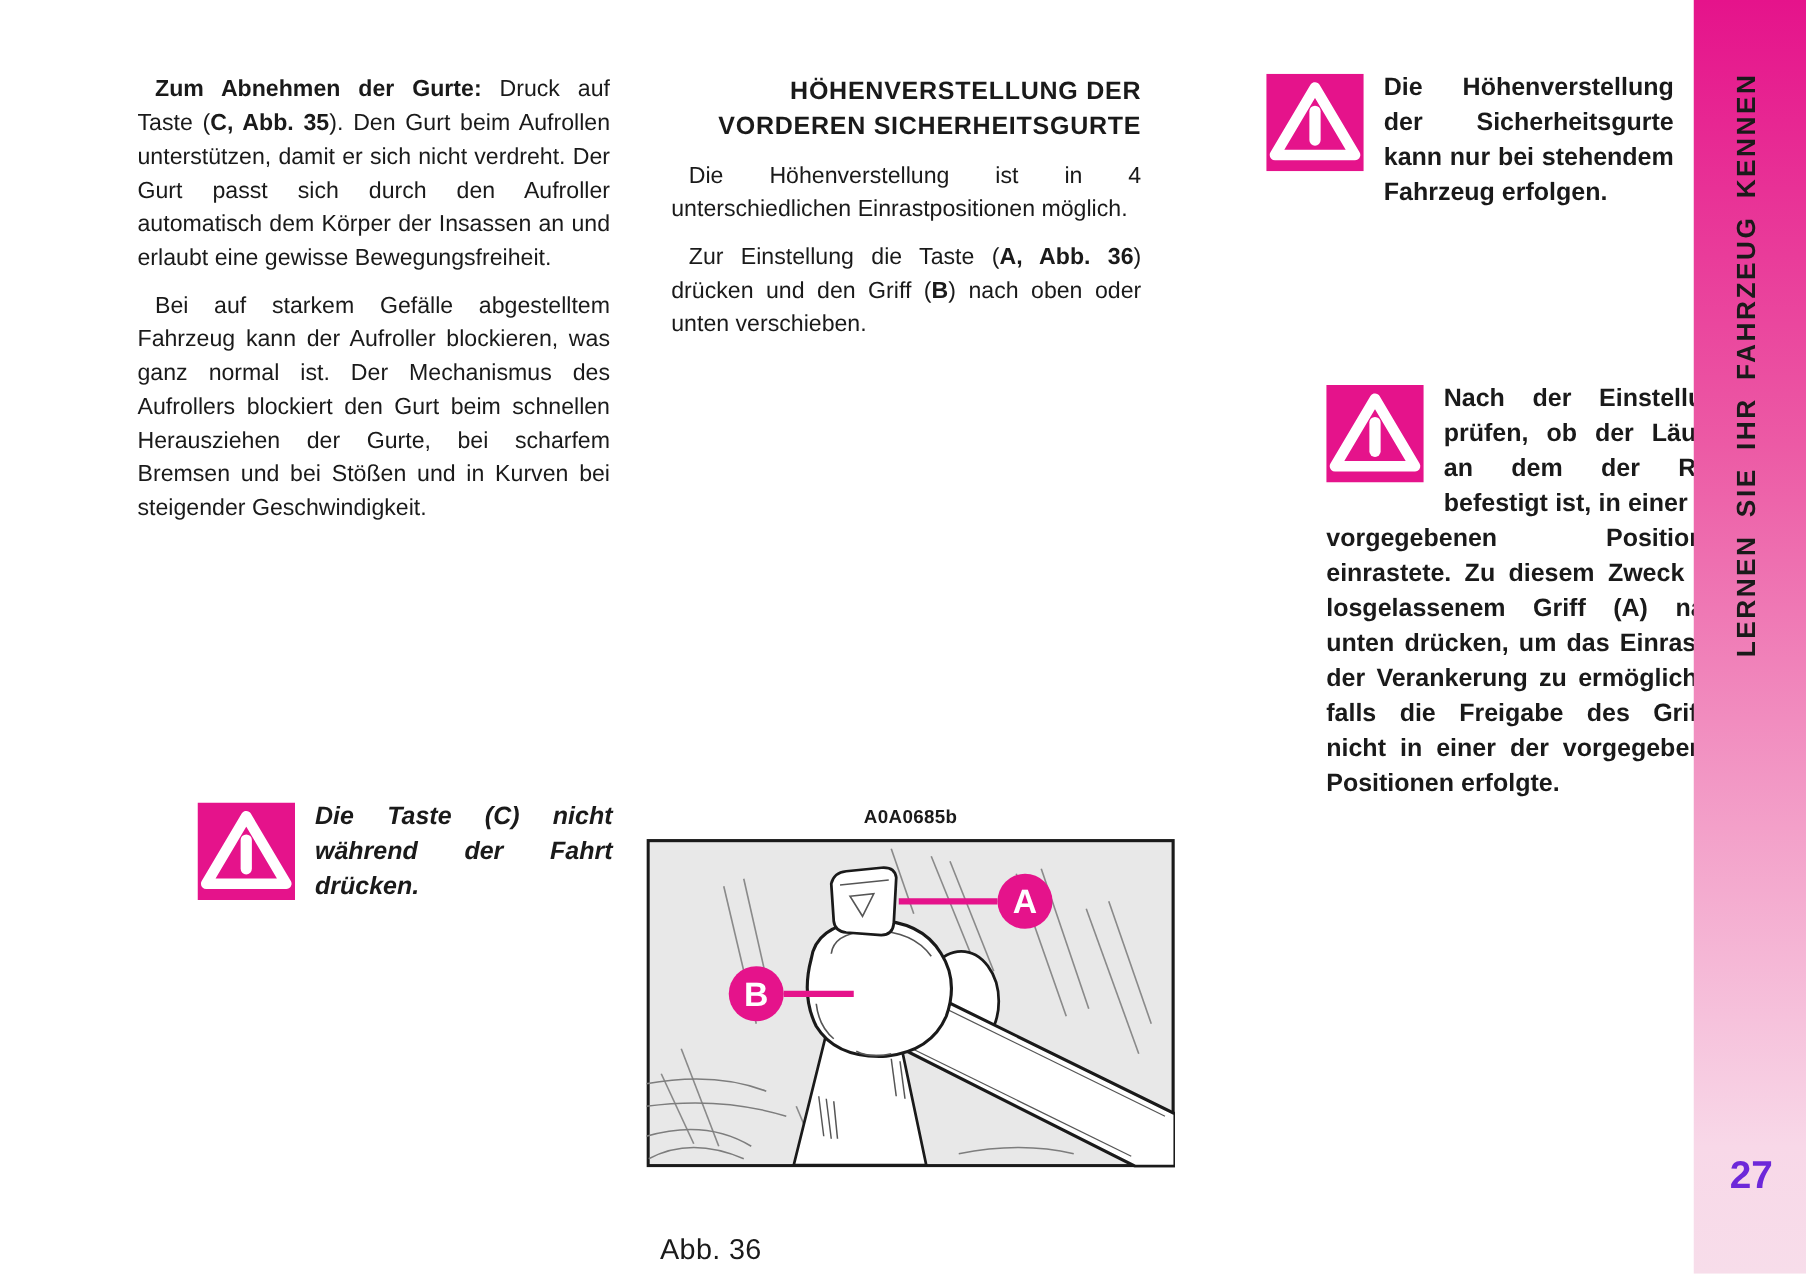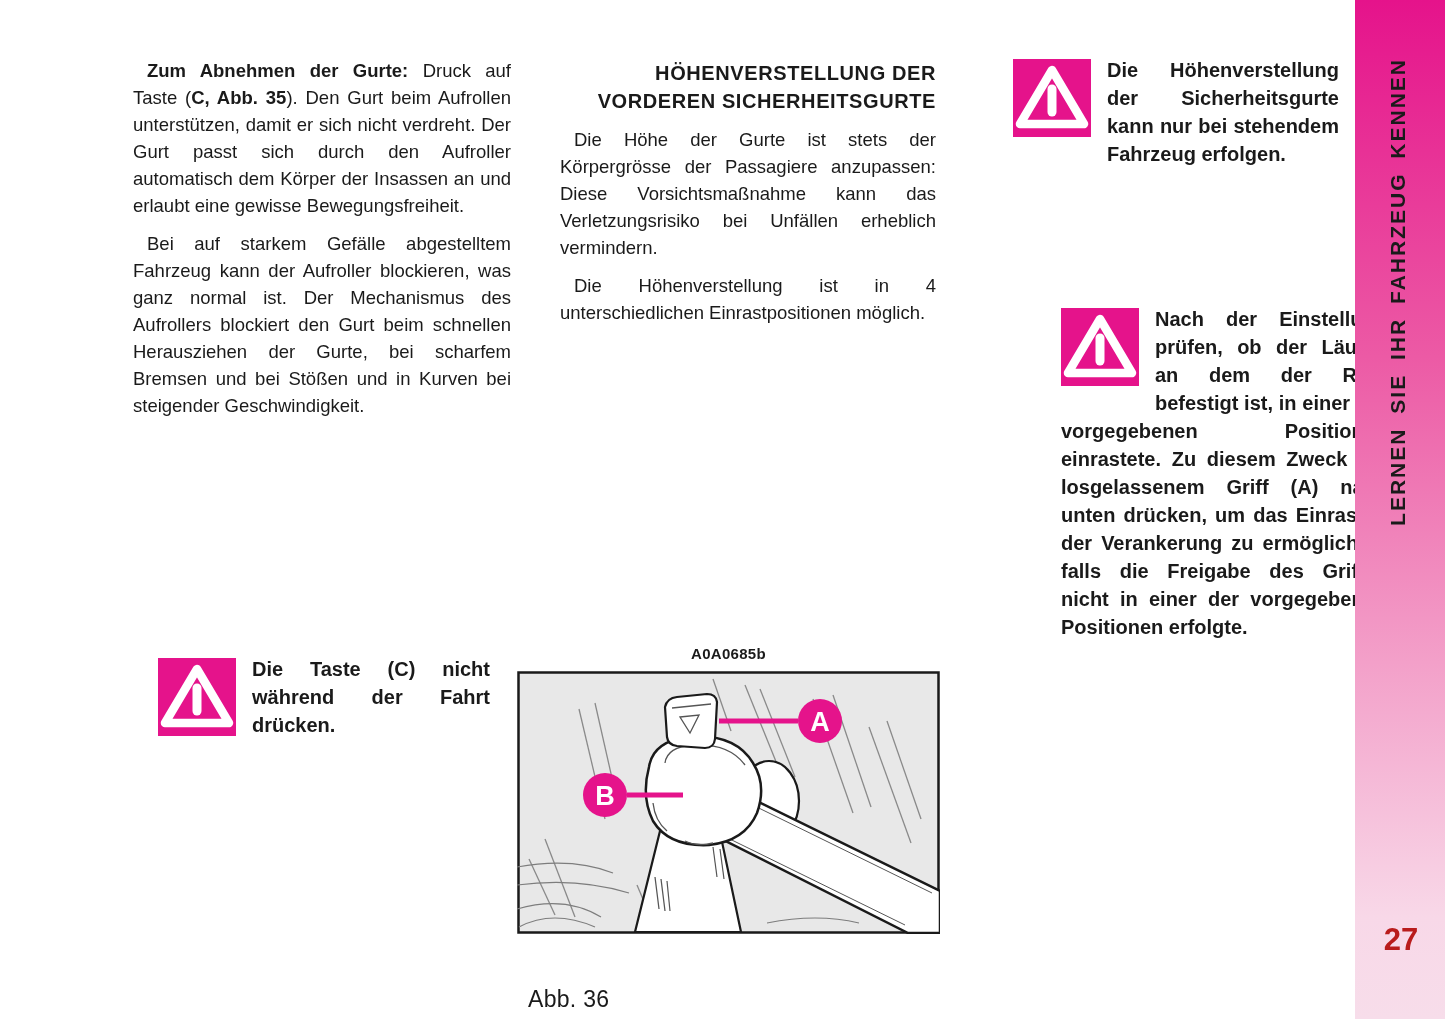--- a/index.html
+++ b/index.html
@@ -8,21 +8,21 @@
     --fig-bg:#E8E8E8;
   }
   *{margin:0;padding:0;box-sizing:border-box;}
   html,body{background:#fff;}
   body{
     width:1445px;height:1019px;position:relative;overflow:hidden;
     font-family:"Liberation Sans",sans-serif;color:var(--ink);
   }
   .abs{position:absolute;}
   
-  .body-text{font-size:18.5px;line-height:27px;text-align:justify;margin-left:23px;}
+  .body-text{font-size:18.5px;line-height:27px;text-align:justify;}
   .body-text p{text-indent:14px;margin-bottom:11px;}
   .bold,b{font-weight:bold;}
   
   .section-heading{
     font-size:20px;font-weight:bold;letter-spacing:.6px;line-height:28px;
     margin-bottom:13px;text-indent:0 !important;text-align:right;
   }
   
   .warning{
     font-weight:bold;font-size:20px;line-height:28px;text-align:justify;padding-left:48px;
@@ -42,25 +42,25 @@
     background:linear-gradient(180deg,var(--magenta) 0%,#EC5AA5 35%,#F3A0C9 65%,#F8D8E8 90%,#F7DDEA 100%);
   }
   .sidebar-label{
     position:absolute;top:58px;left:31px;
     writing-mode:vertical-rl;transform:rotate(180deg);
     font-weight:bold;font-size:21px;letter-spacing:2px;word-spacing:6px;
     color:#1a1a1a;white-space:nowrap;
   }
   .page-number{
     left:1372px;top:922px;width:58px;text-align:center;
-    font-size:31px;font-weight:bold;color:#b91c1c;
+    font-size:31px;font-weight:bold;color:#6d28d9;
   }
   
   .col1-text{left:110px;top:57px;width:378px;}
-  .col1-warning{left:110px;top:655px;width:380px;}
+  .col1-warning{left:110px;top:639px;width:380px;font-style:italic;}
   .col2-text{left:537px;top:59px;width:376px;}
   .figure-code-wrap{left:517px;top:645px;width:423px;text-align:center;}
   .figure-box{left:517px;top:671px;width:423px;height:263px;}
   .figure-caption-wrap{left:528px;top:938px;}
   .col3-warning1{left:965px;top:56px;width:374px;}
   .col3-warning2{left:1013px;top:305px;width:374px;}
 </style>
 </head>
 <body>
 
@@ -73,22 +73,22 @@
   <svg class="warn-icon" viewBox="0 0 78 78" xmlns="http://www.w3.org/2000/svg">
     <rect x="0" y="0" width="78" height="78" fill="#E5138B"></rect>
     <path d="M39 11 L71 65 L7 65 Z" fill="none" stroke="#fff" stroke-width="8.5" stroke-linejoin="round"></path>
     <line x1="39" y1="30" x2="39" y2="53" stroke="#fff" stroke-width="9" stroke-linecap="round"></line>
   </svg>
   <span>Die Taste (C) nicht während der Fahrt drücken.</span>
 </div>
 
 <div class="abs col2-text body-text">
   <p class="section-heading">HÖHENVERSTELLUNG DER VORDEREN SICHERHEITSGURTE</p>
-  <p>Die Höhe der Gurte ist stets der Körpergrösse der Passagiere anzupassen: Diese Vorsichtsmaßnahme kann das Verletzungsrisiko bei Unfällen erheblich vermindern.</p>
   <p>Die Höhenverstellung ist in 4 unterschiedlichen Einrastpositionen möglich.</p>
+  <p><span>Zur Einstellung die Taste (</span><span class="bold">A, Abb. 36</span><span>) drücken und den Griff (</span><span class="bold">B</span><span>) nach oben oder unten verschieben.</span></p>
 </div>
 
 <div class="abs figure-code-wrap figure-code">A0A0685b</div>
 
 <div class="abs figure-box">
   <svg class="figure-frame" width="423" height="263" viewBox="0 0 423 263" xmlns="http://www.w3.org/2000/svg">
 
     <rect x="1.5" y="1.5" width="420" height="260" fill="#E8E8E8" stroke="#1a1a1a" stroke-width="2.5"></rect>
 
     <g stroke="#8a8a8a" stroke-width="1.3" fill="none">

